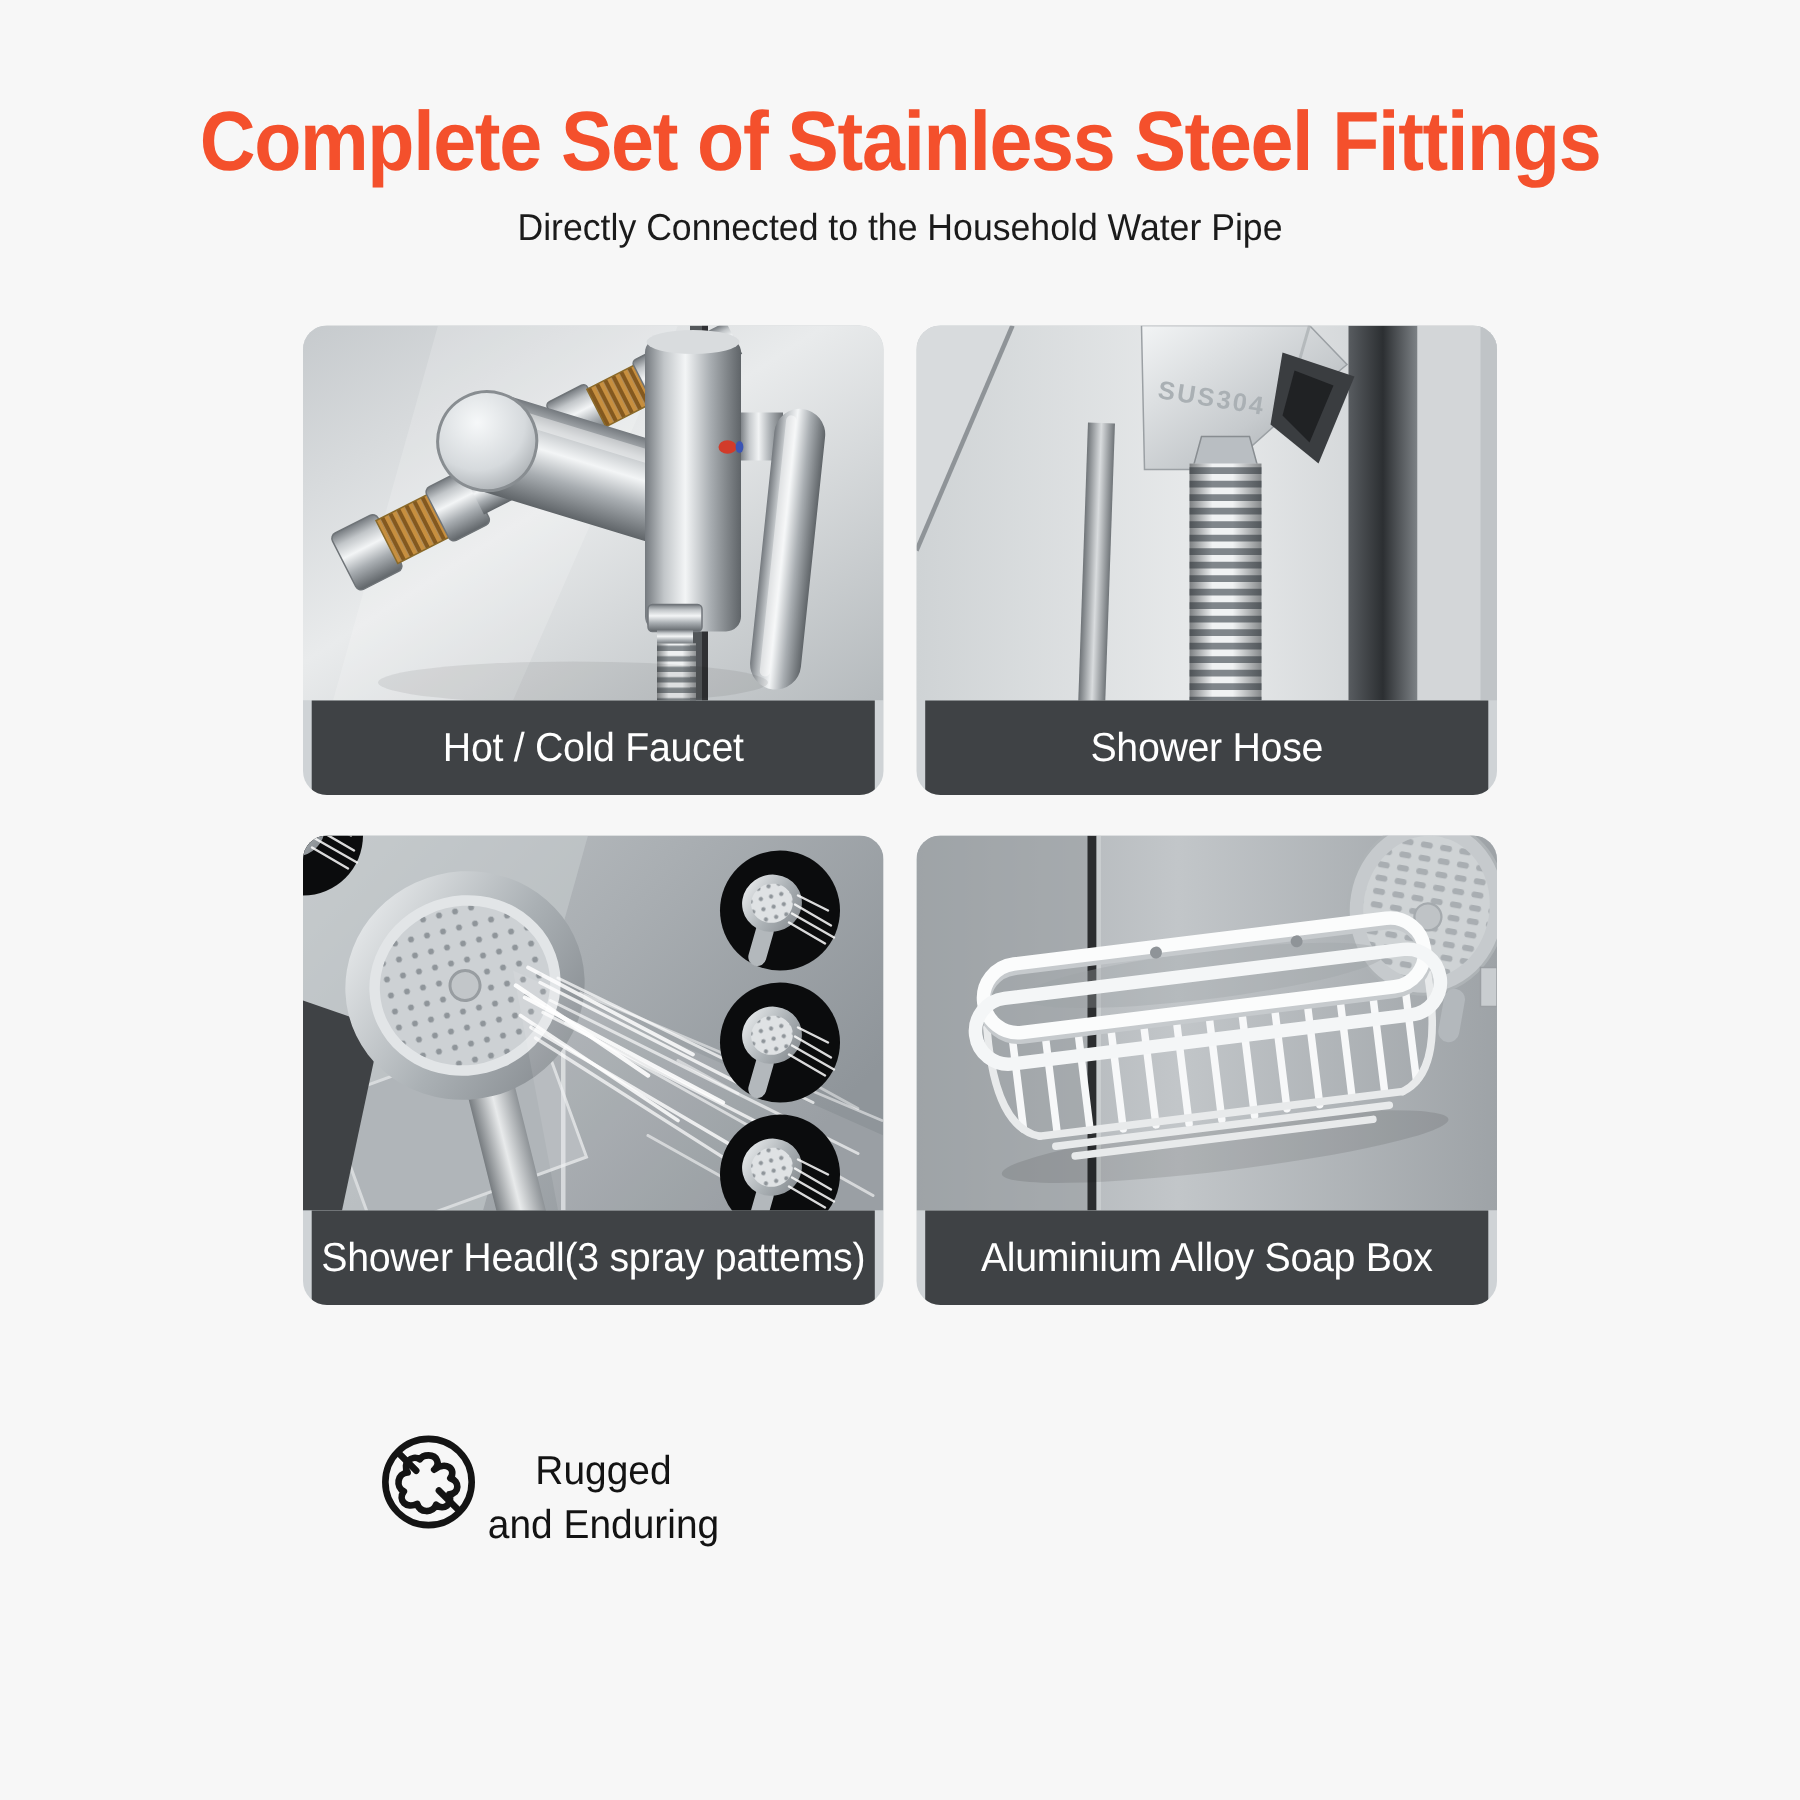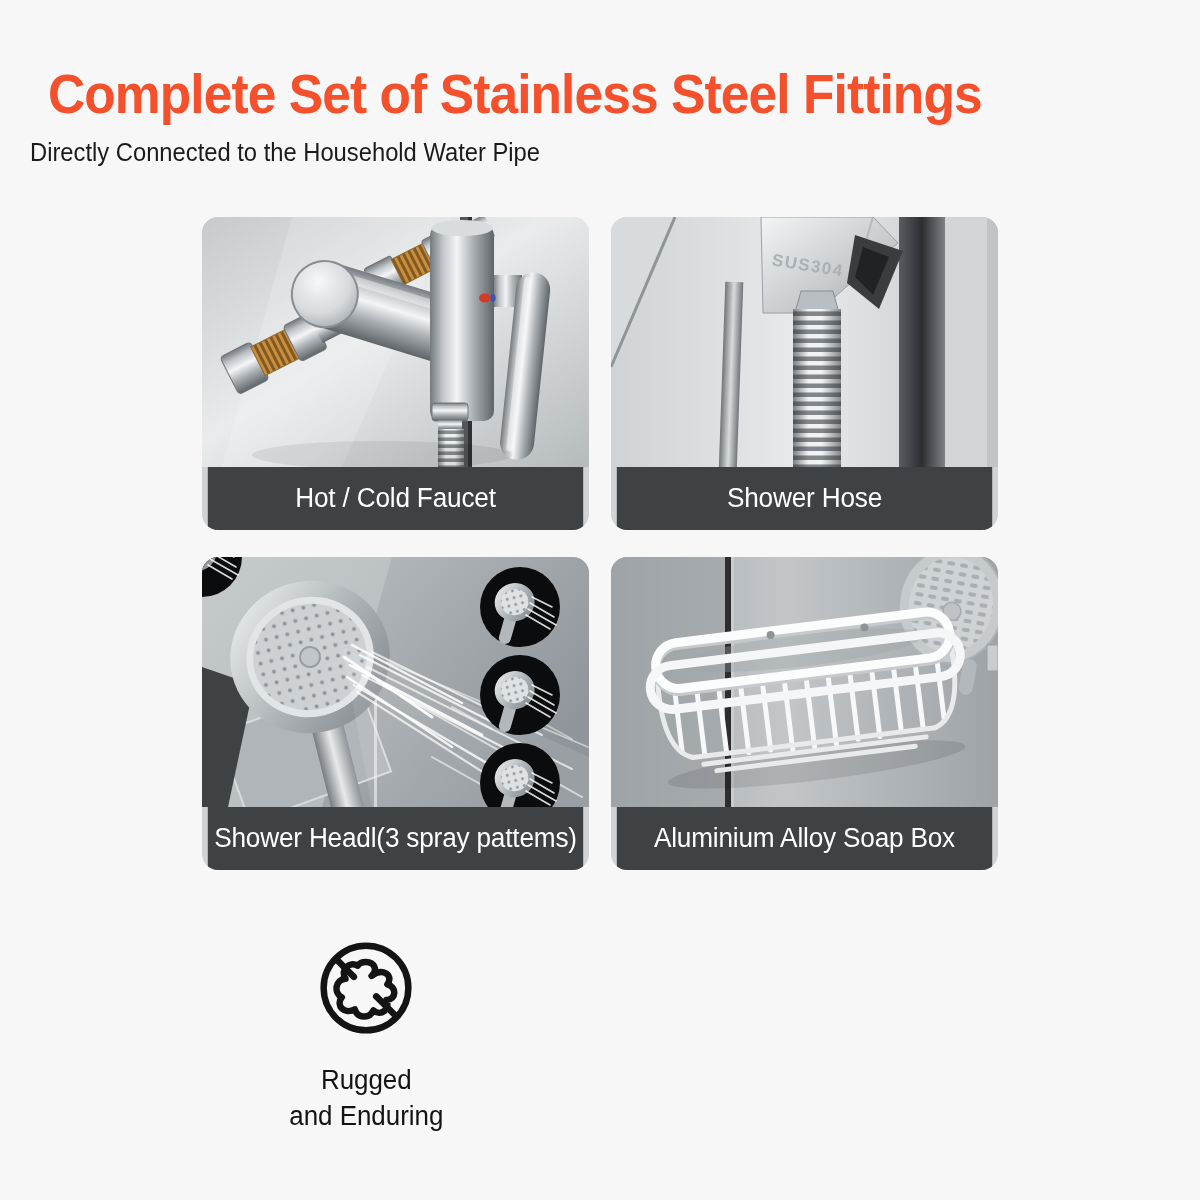--- a/index.html
+++ b/index.html
@@ -2,21 +2,21 @@
 <html><head>
 <meta charset="utf-8">
 <style>
   html,body{margin:0;padding:0;}
   body{
     width:1200px;height:1200px;overflow:hidden;
     background:#f7f7f7;
     font-family:"Liberation Sans", sans-serif;
     color:#161616;
   }
-  .header{text-align:left;}
+  .header{text-align:center;}
   .title{
     margin:0;padding-top:66px;
     font-size:56px;font-weight:bold;letter-spacing:-1px;
     color:#f4502c;line-height:1.0;
     transform:scaleX(0.92);transform-origin:center top;
     white-space:nowrap;
   }
   .subtitle{
     margin:16px 0 0 0;
     font-size:25px;font-weight:400;color:#1b1b1b;
@@ -37,21 +37,21 @@
     height:63px;flex:0 0 63px;background:#3f4245;color:#ffffff;
     display:flex;align-items:center;justify-content:center;
     font-size:27px;letter-spacing:-0.2px;
     transform:scaleX(0.97);transform-origin:center;
     white-space:nowrap;
   }
   .features{
     width:702px;margin:64px auto 0 auto;
     display:flex;justify-content:space-between;
   }
-  .feature{width:234px;display:flex;flex-direction:column;align-items:center;}
+  .feature{width:234px;display:flex;flex-direction:row;align-items:center;}
   .feature svg.ficon{width:108px;height:108px;display:block;}
   .flabel{
     margin-top:20px;text-align:center;
     font-size:27px;line-height:36px;color:#131313;
     transform:scaleX(0.96);transform-origin:center top;
     white-space:nowrap;
   }
   .flabel span{display:block;}
 </style>
 </head>

